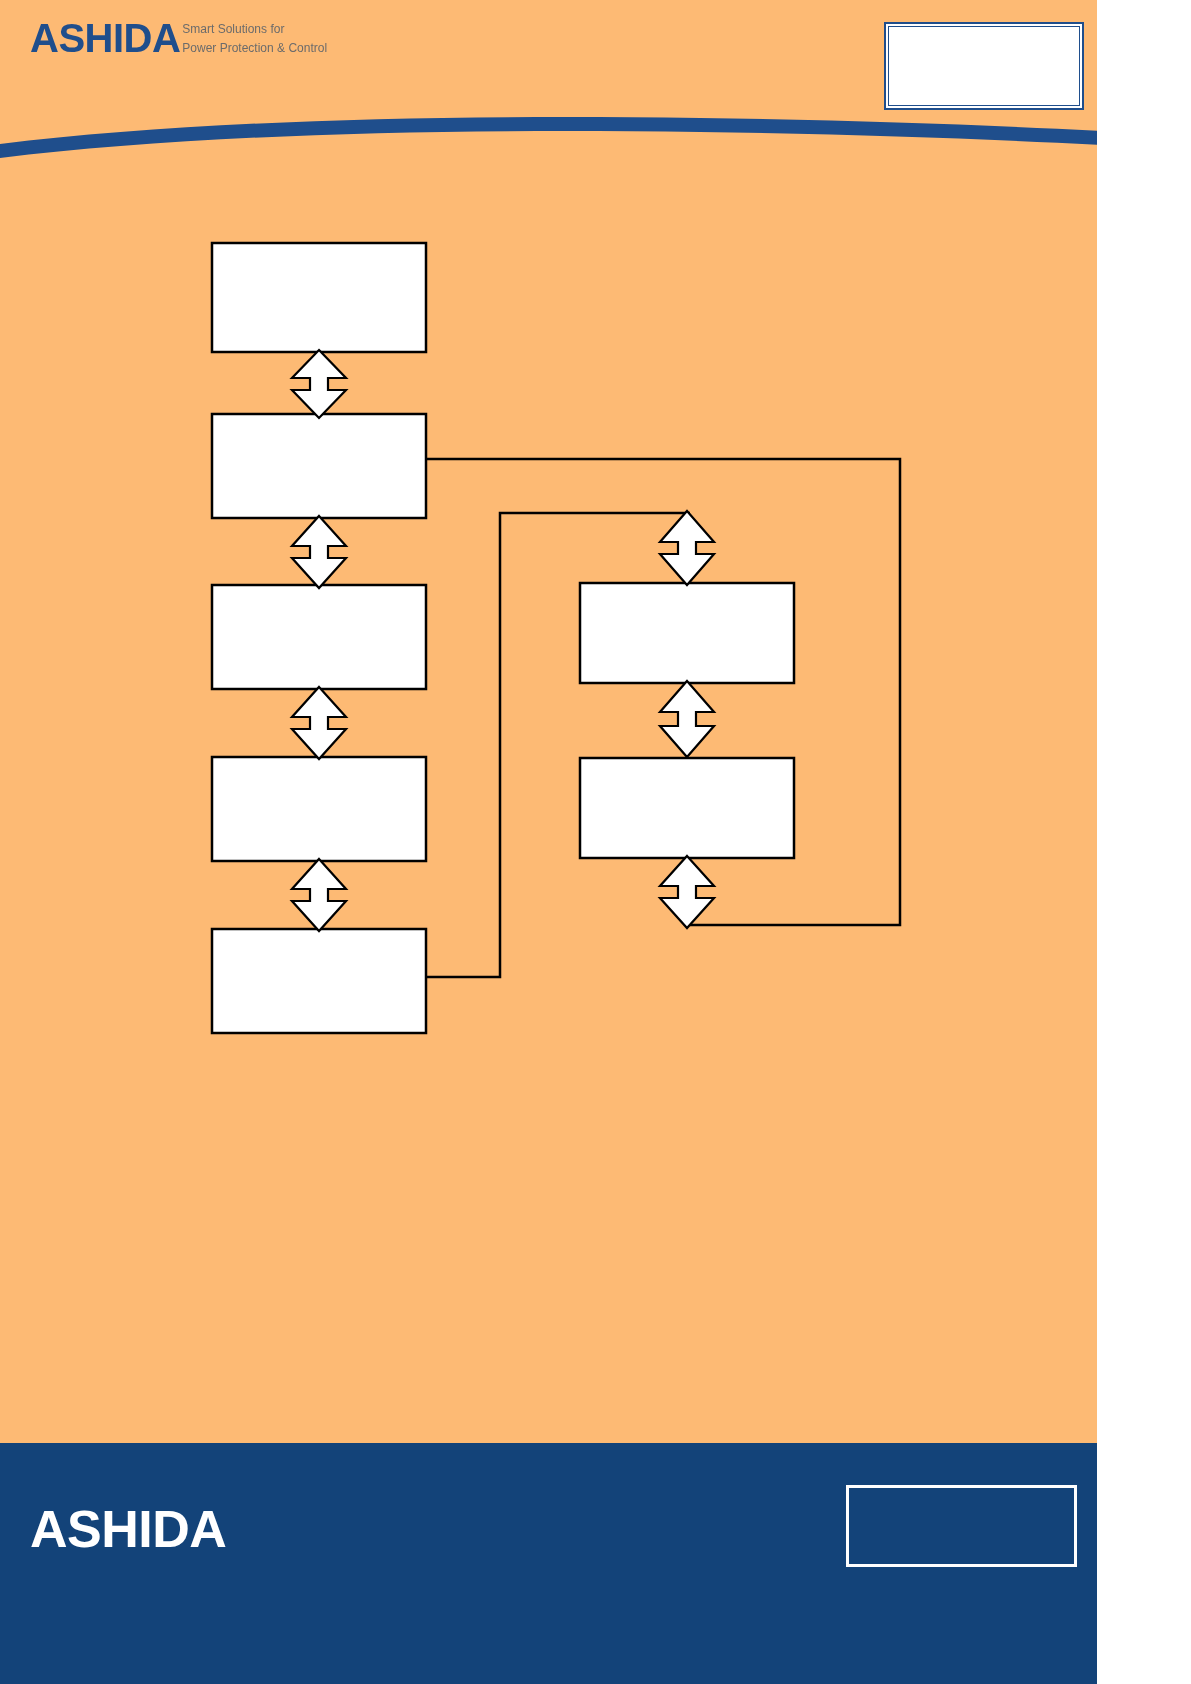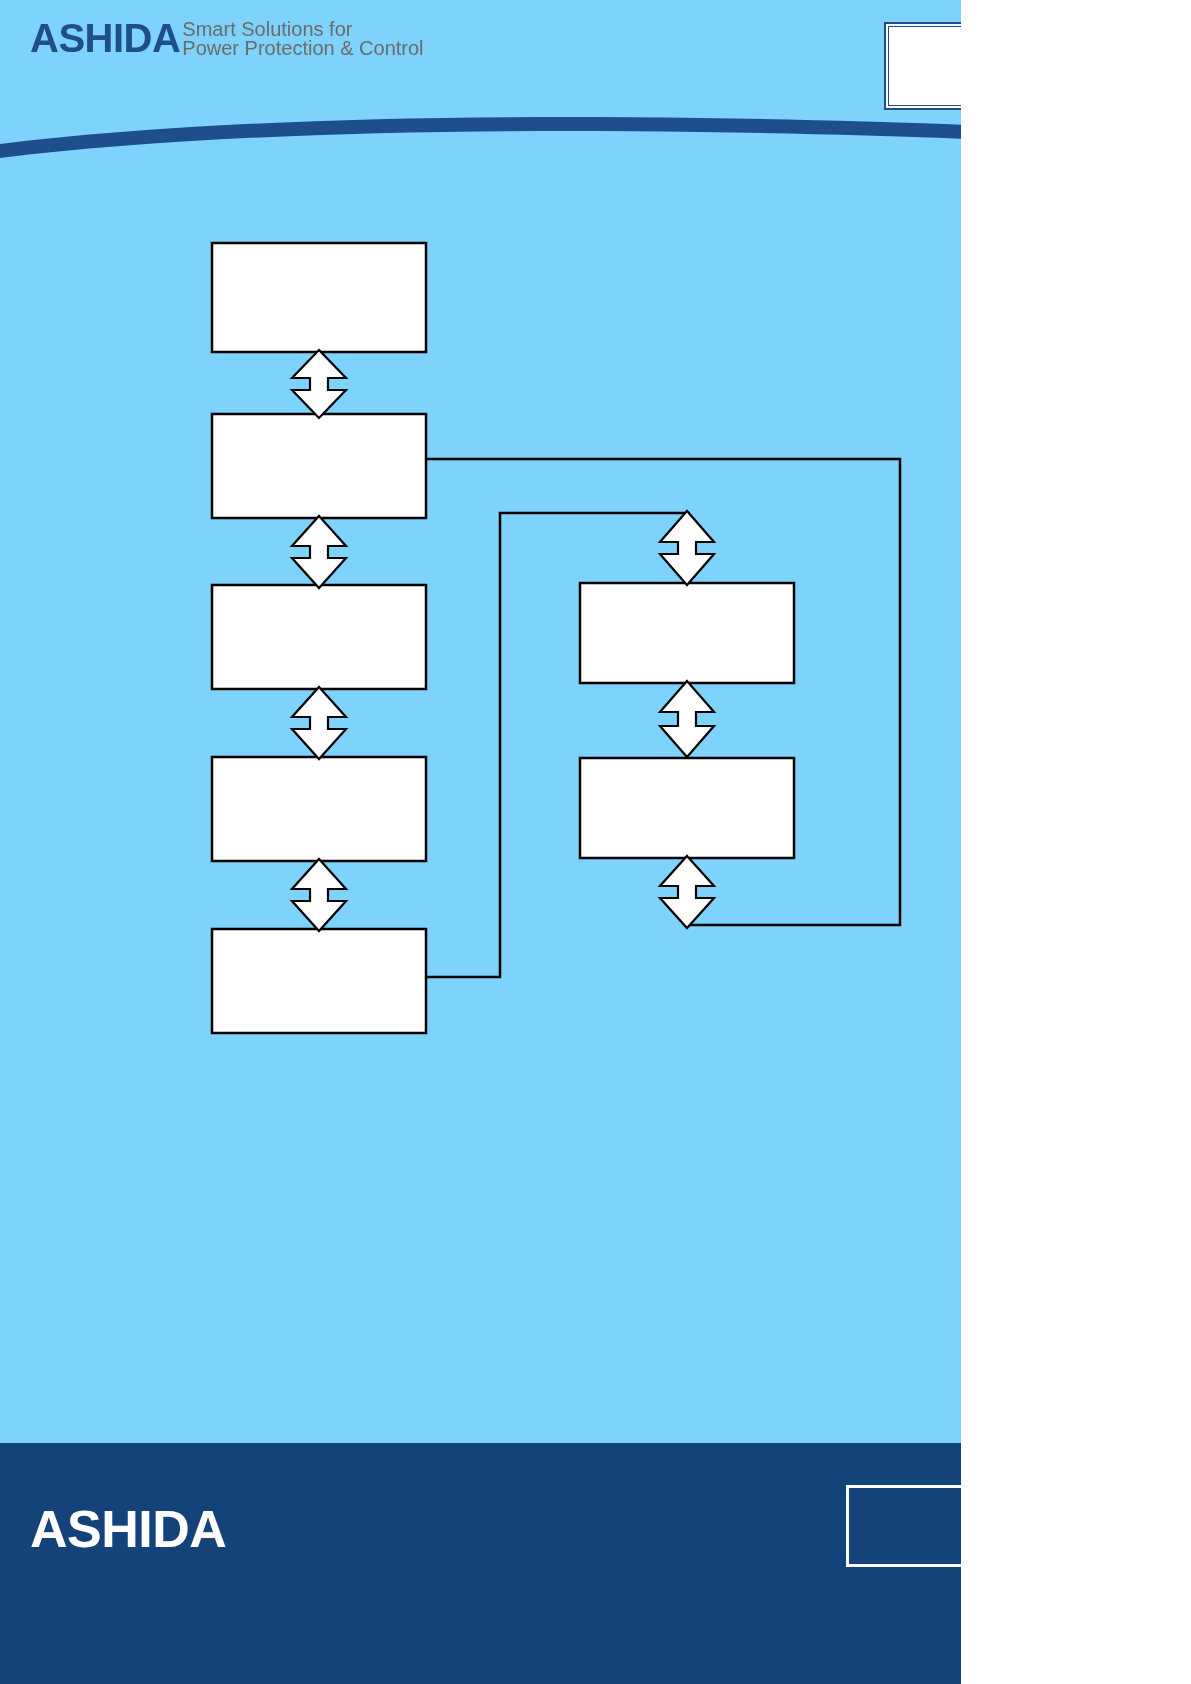--- a/index.html
+++ b/index.html
@@ -6,23 +6,23 @@
   html, body {
     margin: 0;
     padding: 0;
     background: #ffffff;
   }
   body {
     font-family: "Liberation Sans", sans-serif;
   }
   #page {
     position: relative;
-    width: 961px;
+    width: 1097px;
     height: 1684px;
-    background: #7dd3fc;
+    background: #fdba74;
     overflow: hidden;
   }
 
   
   #header {
     position: absolute;
     left: 0;
     top: 0;
     width: 1191px;
     height: 165px;
@@ -39,21 +39,21 @@
     font-weight: bold;
     font-size: 40px;
     letter-spacing: -0.5px;
     color: #1F4E8C;
     line-height: 40px;
   }
   #brand-tagline {
     margin-left: 2px;
     margin-top: 2px;
     color: #6b6b6b;
-    font-size: 20px;
+    font-size: 12px;
     line-height: 19px;
     font-family: "Liberation Sans", sans-serif;
   }
   #brand-tagline div { white-space: nowrap; }
 
   
   #header-doc-box {
     position: absolute;
     left: 884px;
     top: 22px;

